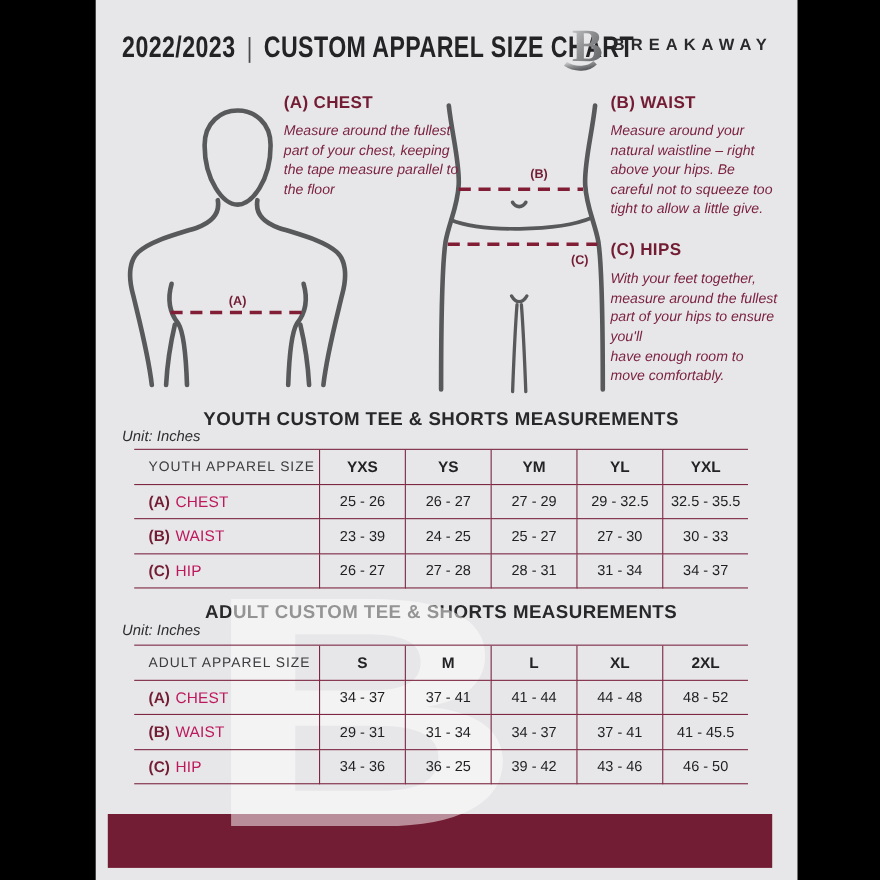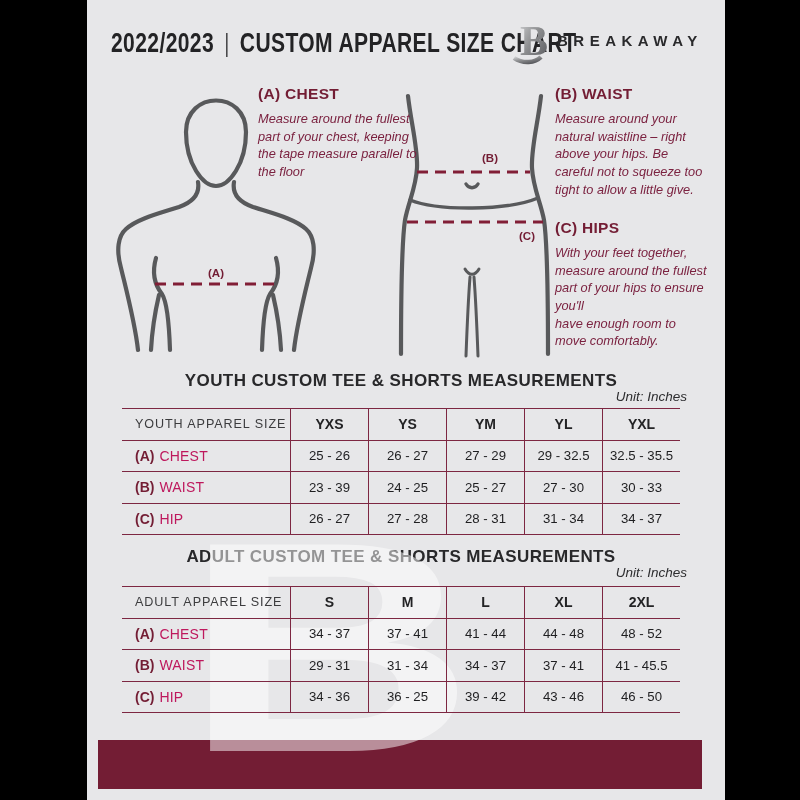--- a/index.html
+++ b/index.html
@@ -33,21 +33,21 @@
 
   
   .fig{position:absolute;}
   .fig path,.fig line{fill:none;}
   .fig .body{stroke:var(--fig);stroke-width:4.2;stroke-linecap:round;}
   .fig .dash{stroke:#811e36;stroke-width:3.2;stroke-dasharray:11 7;}
   .fig text{font-family:"Liberation Sans",sans-serif;font-size:11.5px;font-weight:bold;fill:var(--accent);}
 
   
   .sec-title{position:absolute;left:35px;width:558px;text-align:center;font-size:17px;font-weight:bold;color:var(--ink);letter-spacing:.4px;}
-  .sec-unit{position:absolute;left:42px;width:558px;text-align:right;font-size:13.5px;font-style:italic;color:#2d2d2f;}
+  .sec-unit{position:absolute;left:24px;width:558px;text-align:left;font-size:13.5px;font-style:italic;color:#2d2d2f;}
 
   
   .tbl{position:absolute;left:35px;width:558px;display:grid;grid-template-columns:168px repeat(5,78px);border-top:1.6px solid var(--line);z-index:2;}
   .cell{height:31.5px;border-bottom:1.6px solid var(--line);display:flex;align-items:center;justify-content:center;font-size:13.2px;color:#1f1f21;background:transparent;}
   .cell.v{border-left:1.6px solid var(--line);}
   .cell.c0{justify-content:flex-start;padding-left:13px;}
   .cell.hd{font-weight:bold;font-size:14px;color:#232325;}
   .cell.hd0{font-weight:400;font-size:12.6px;letter-spacing:.9px;color:#3c3c3e;}
   .pfx{color:var(--accent);font-weight:bold;font-size:14px;margin-right:5px;}
   .lab{font-size:14px;color:#be185d;letter-spacing:.2px;}

